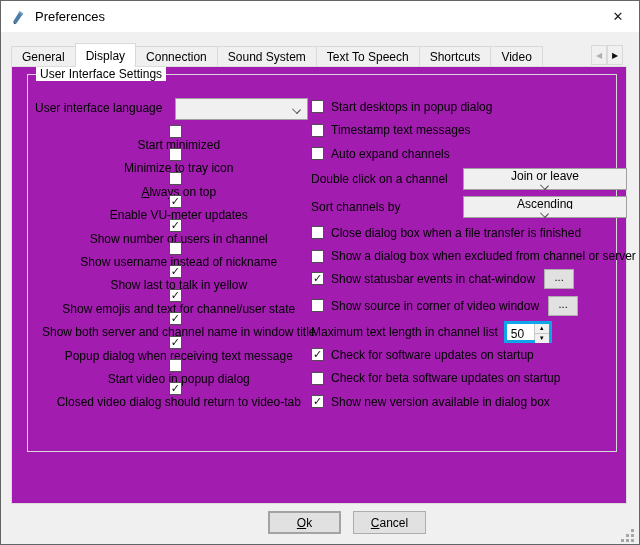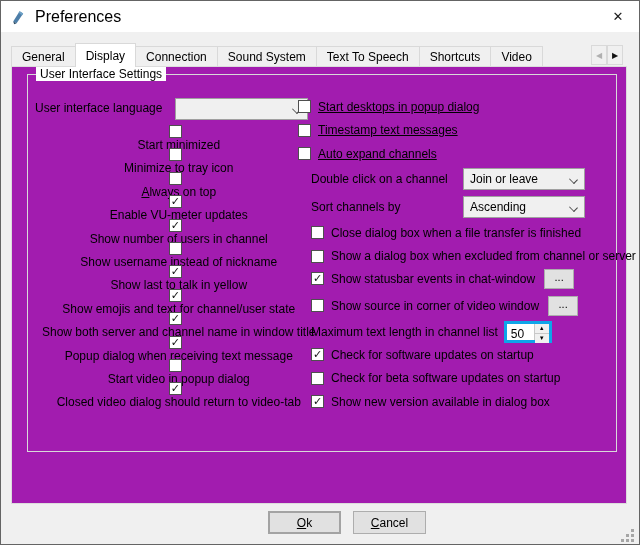--- a/index.html
+++ b/index.html
@@ -6,21 +6,21 @@
   html,body { width:640px; height:545px; }
   body { font-family:"Liberation Sans","DejaVu Sans",sans-serif; font-size:12px; color:#000; }
 
   .window { position:relative; width:640px; height:545px; background:#f0f0f0;
             border:1px solid #646464; overflow:hidden; }
 
   
   .titlebar { position:absolute; top:0; left:0; right:0; height:31px; background:#ffffff;
               display:flex; align-items:center; padding-left:9px; }
   .app-icon { width:16px; height:16px; display:inline-block; }
-  .title-text { margin-left:9px; font-size:16px; }
+  .title-text { margin-left:9px; font-size:13px; }
   .close-btn { position:absolute; right:0; top:0; width:42px; height:31px;
                display:flex; align-items:center; justify-content:center;
                font-size:13px; color:#1a1a1a; cursor:default; }
 
   
   .tabstrip { position:absolute; left:10px; top:43px; width:616px; height:22px;
               display:flex; align-items:flex-end; z-index:3; }
   .tab { height:20px; padding:0 10px; background:#f0f0f0; border:1px solid #d9d9d9;
          border-bottom:none; display:flex; align-items:center; margin-right:-1px;
          white-space:nowrap; }
@@ -52,26 +52,26 @@
   .lang-label { position:absolute; left:7px; top:26px; }
   .select { background:#f0f0f0; border:1px solid #a0a0a0; height:22px; display:flex;
             align-items:center; padding:0 6px; position:relative; }
   .select .sel-value { flex:1; white-space:nowrap; overflow:hidden; }
   .chev { width:8px; height:8px; position:relative; flex:0 0 8px; }
   .chev::before { content:""; position:absolute; left:0; top:1px; width:6px; height:6px;
                   border-right:1.4px solid #444; border-bottom:1.4px solid #444;
                   transform:rotate(45deg) scale(1,0.8); }
   .lang-select { position:absolute; left:147px; top:23px; width:133px; }
 
-  .r-checks-top    { position:absolute; left:270px; top:20px;  display:flex; flex-direction:column;text-decoration:underline; }
+  .r-checks-top    { position:absolute; left:283px; top:20px;  display:flex; flex-direction:column; }
   .r-checks-top .check-row { height:23.5px; }
   .r-selects       { position:absolute; left:283px; top:90px;  display:flex; flex-direction:column; }
   .sel-row { height:28px; display:flex; align-items:center; position:relative; width:300px; }
   .sel-row .sel-label { white-space:nowrap; }
-  .sel-row .select { position:absolute; left:152px; width:122px; }
+  .sel-row .select { position:absolute; left:152px; width:164px;flex-direction:column; }
   .r-checks-mid    { position:absolute; left:283px; top:146px; display:flex; flex-direction:column; }
   .r-checks-mid .check-row { height:23.5px; }
   .r-ellipsis      { position:absolute; left:283px; top:190px; display:flex; flex-direction:column; }
   .r-ellipsis .check-row { height:27px; }
   .mini-btn { margin-left:9px; width:30px; height:20px; background:#e1e1e1; border:1px solid #adadad;
               font-size:11px; line-height:14px; text-align:center; }
   .r-spin          { position:absolute; left:283px; top:244px; height:26px; display:flex; align-items:center; }
   .spinbox { margin-left:6px; display:flex; border:3px solid #0ea5e9; background:#fff; height:22px; }
   .spin-val { width:27px; padding-left:4px; line-height:20px; }
   .spin-btns { width:15px; display:flex; flex-direction:column; border-left:1px solid #c8c8c8; }

